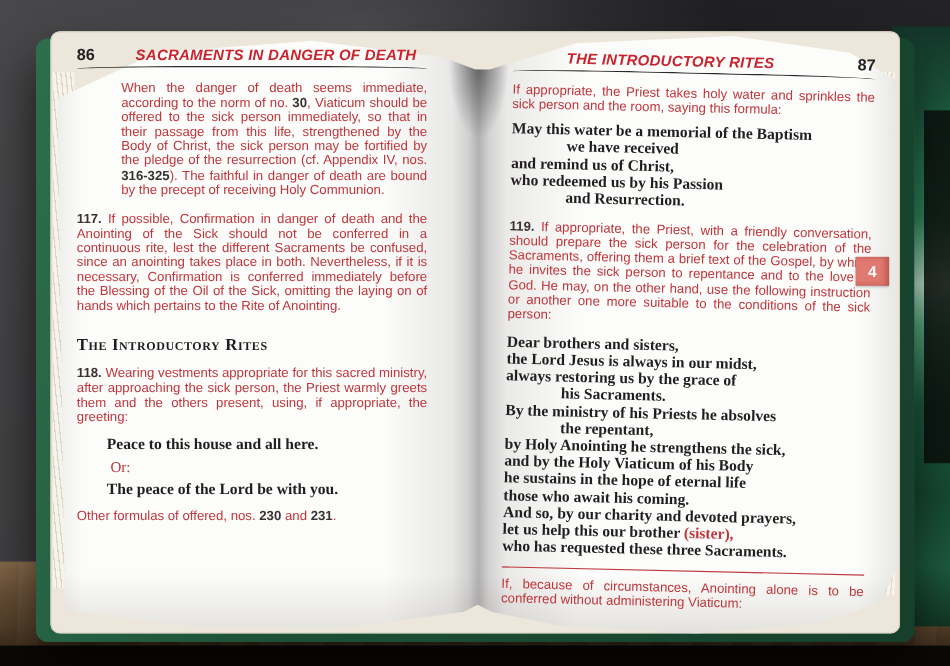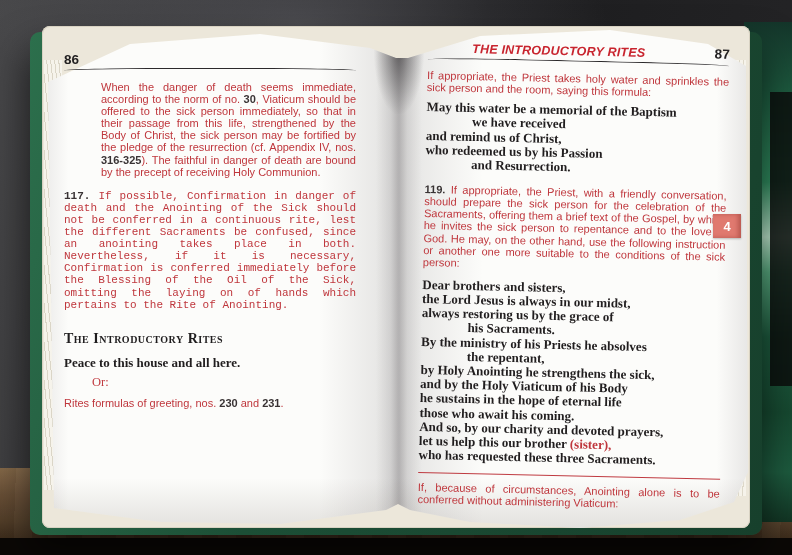--- a/index.html
+++ b/index.html
@@ -38,36 +38,36 @@
   .shade-r{position:absolute;left:358px;top:0;width:354px;height:508px;
     background:linear-gradient(270deg,rgba(60,55,60,.12) 0,rgba(0,0,0,0) 10%,rgba(0,0,0,0) 76%,rgba(60,55,60,.13) 100%);}
   .spine{position:absolute;left:336px;top:26px;width:46px;height:466px;
     background:linear-gradient(90deg,rgba(0,0,0,0) 0,rgba(40,35,40,.10) 32%,rgba(40,35,40,.26) 50%,rgba(40,35,40,.10) 68%,rgba(0,0,0,0) 100%);}
   .spine-top{position:absolute;left:334px;top:28px;width:50px;height:64px;
     background:radial-gradient(ellipse at 50% 0,rgba(25,22,25,.55),rgba(0,0,0,0) 72%);}
   .page-bottom-shadow{position:absolute;left:10px;top:456px;width:700px;height:52px;
     background:linear-gradient(180deg,rgba(0,0,0,0),rgba(90,80,70,.16));}
   
   .content{z-index:6;}
-  .content-left{left:64px;top:52px;width:292px;}
+  .content-left{left:64px;top:38px;width:292px;}
   .content-right{left:428px;top:40px;width:302px;transform:rotate(1.3deg);transform-origin:left top;}
   .phead{display:flex;align-items:baseline;}
   .pnum{font:700 13.5px/15px "Liberation Sans",sans-serif;color:#232122;}
   .pnum.left{width:40px;}
   .pnum.right{width:40px;text-align:right;}
   .ptitle{flex:1;text-align:center;font:700 italic 12.5px/15px "Liberation Sans",sans-serif;
     color:#c8242e;letter-spacing:.2px;}
   .rule{height:4px;margin-top:1px;border-top:1.7px solid #2b292b;border-radius:100%/7px;}
   .rub{font:11px/12.1px "Liberation Sans",sans-serif;color:#bf363c;text-align:justify;margin:0;}
   .rub span.k{color:#393334;font-weight:700;}
   span.r{color:#bf363c;}
-  .mt-intro{margin-top:8px;margin-left:37px;} .mt-117{margin-top:12px;font-family:Liberation Mono, monospace;} .mt-118{margin-top:8px;}
+  .mt-intro{margin-top:8px;margin-left:37px;} .mt-117{margin-top:12px;} .mt-118{margin-top:8px;}
   .sec-head{margin-top:20px;font:700 14px/16px "Liberation Serif",serif;font-variant:small-caps;
     letter-spacing:.5px;color:#1f1d1e;}
-  .say{margin-top:9px;font:700 13px/14.6px "Liberation Serif",serif;color:#211e1f;}
+  .say{margin-top:9px;font:700 13px/14.6px "Liberation Serif",serif;color:#211e1f;margin-left:25px;}
   .say.tight{margin-top:5px;}
   .or{margin-top:5px;margin-left:28px;font:12.5px/14px "Liberation Serif",serif;color:#c0393f;}
   .prayer{margin-top:7px;font:700 13px/14.2px "Liberation Serif",serif;color:#211e1f;}
   .prayer.big{margin-top:10px;}
   .pline.indent{padding-left:46px;}
   .mt-r1{margin-top:7px;} .mt-119{margin-top:12px;}
   .red-rule{height:1.6px;background:#bf3a40;margin:9px 0 8px 0;}
   .tab{left:713px;top:214px;width:28px;height:24px;z-index:7;background:#e0796f;
     box-shadow:inset -3px 0 4px rgba(140,50,45,.45), 0 1px 2px rgba(0,0,0,.25);
     display:flex;align-items:center;justify-content:center;
@@ -93,33 +93,36 @@
     <div class="shade-l"></div>
     <div class="shade-r"></div>
     <div class="spine"></div>
     <div class="spine-top"></div>
     <div class="page-bottom-shadow"></div>
   </div>
 
   <div class="abs content content-left">
     <div class="phead">
       <span class="pnum left">86</span>
+      <span class="ptitle">SACRAMENTS IN DANGER OF DEATH</span>
     </div>
     <div class="rule"></div>
 
     <p class="rub mt-intro"><span class="r">When the danger of death seems immediate, according to the norm of no. </span><span class="k">30</span><span class="r">, Viaticum should be offered to the sick person immediately, so that in their passage from this life, strengthened by the Body of Christ, the sick person may be fortified by the pledge of the resurrection (cf. Appendix IV, nos. </span><span class="k">316-325</span><span class="r">). The faithful in danger of death are bound by the precept of receiving Holy Communion.</span></p>
     <p class="rub mt-117"><span class="k">117. </span><span class="r">If possible, Confirmation in danger of death and the Anointing of the Sick should not be conferred in a continuous rite, lest the different Sacraments be confused, since an anointing takes place in both. Nevertheless, if it is necessary, Confirmation is conferred immediately before the Blessing of the Oil of the Sick, omitting the laying on of hands which pertains to the Rite of Anointing.</span></p>
 
     <div class="sec-head">The Introductory Rites</div>
 
+    <p class="rub mt-118"><span class="k">118. </span><span class="r">Wearing vestments appropriate for this sacred ministry, after approaching the sick person, the Priest warmly greets them and the others present, using, if appropriate, the greeting:</span></p>
 
     <div class="say">Peace to this house and all here.</div>
     <div class="or">Or:</div>
+    <div class="say tight">The peace of the Lord be with you.</div>
 
-    <p class="rub mt-118"><span class="r">Rites formulas of greeting, nos. </span><span class="k">230</span><span class="r"> and </span><span class="k">231</span><span class="r">.</span></p>
+    <p class="rub mt-118"><span class="r">Other formulas of offered, nos. </span><span class="k">230</span><span class="r"> and </span><span class="k">231</span><span class="r">.</span></p>
   </div>
 
   <div class="abs content content-right">
     <div class="phead">
       <span class="ptitle">THE INTRODUCTORY RITES</span>
       <span class="pnum right">87</span>
     </div>
     <div class="rule"></div>
 
     <p class="rub mt-r1">If appropriate, the Priest takes holy water and sprinkles the sick person and the room, saying this formula:</p>

